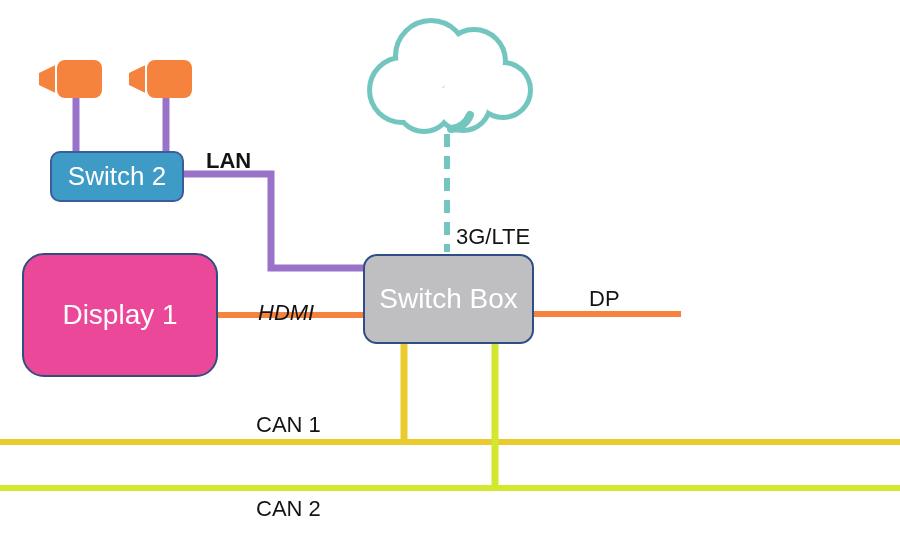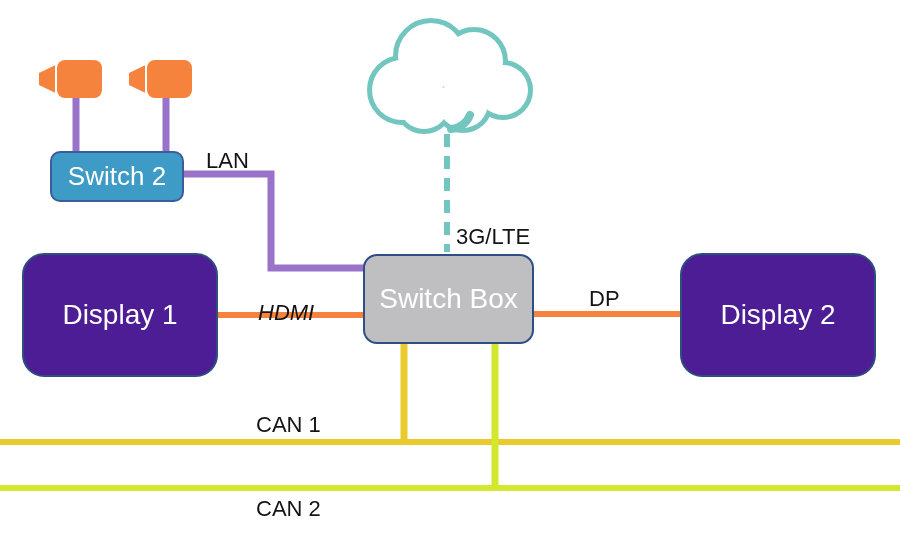--- a/index.html
+++ b/index.html
@@ -40,36 +40,36 @@
   .node-silver {
     left: 363px; top: 254px;
     width: 171px; height: 90px;
     background: #BFBFC1;
     border: 2px solid #2F4E85;
     border-radius: 14px;
     font-size: 28px;
   }
   .node-display {
     width: 196px; height: 124px;
-    background: #4c1d95;
+    background: #ec4899;
     border: 2px solid #2E4E7E;
     border-radius: 22px;
     font-size: 28px;
   }
   .node-display1 { left: 22px;  top: 253px; }
   .node-display2 { left: 680px; top: 253px; }
 
   .edge-label {
     position: absolute;
     z-index: 3;
     color: #141414;
     font-size: 22px;
     white-space: nowrap;
   }
-  .lbl-lan  { left: 206px; top: 148px; }
+  .lbl-lan  { left: 206px; top: 148px; font-weight: bold; }
   .lbl-lte  { left: 456px; top: 176px; margin-top: 48px; }
   .lbl-hdmi { left: 258px; top: 300px; font-style: italic; }
   .lbl-dp   { left: 589px; top: 286px; text-align: center; }
   .lbl-can1 { left: 256px; top: 412px; text-align: center; }
   .lbl-can2 { left: 256px; top: 496px; }
 
   .camera {
     position: absolute;
     z-index: 2;
   }
@@ -149,23 +149,20 @@
   </div>
 
   <div class="node node-silver">
     <span>Switch Box</span>
   </div>
 
   <div class="node node-display node-display1">
     <span>Display 1</span>
   </div>
 
-  <div class="node node-display node-display2">
-    <span>Display 2</span>
-  </div>
 
   <div class="edge-label lbl-lan">LAN</div>
   <div class="edge-label lbl-lte">3G/LTE</div>
   <div class="edge-label lbl-hdmi">HDMI</div>
   <div class="edge-label lbl-dp">DP</div>
   <div class="edge-label lbl-can1">CAN 1</div>
   <div class="edge-label lbl-can2">CAN 2</div>
 
 </div>
 

